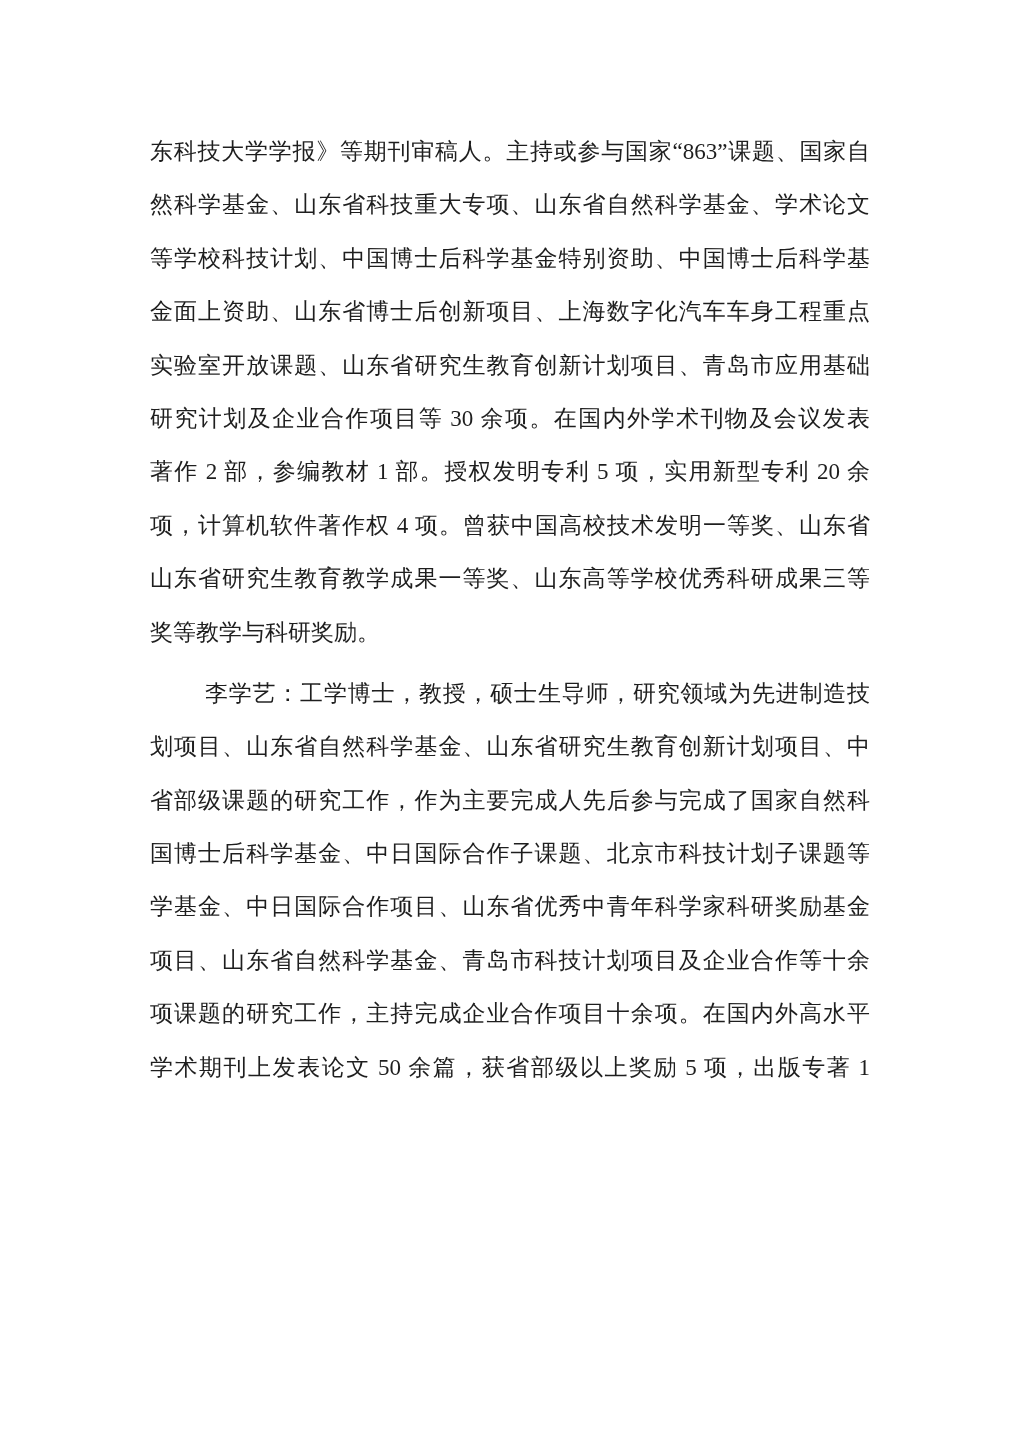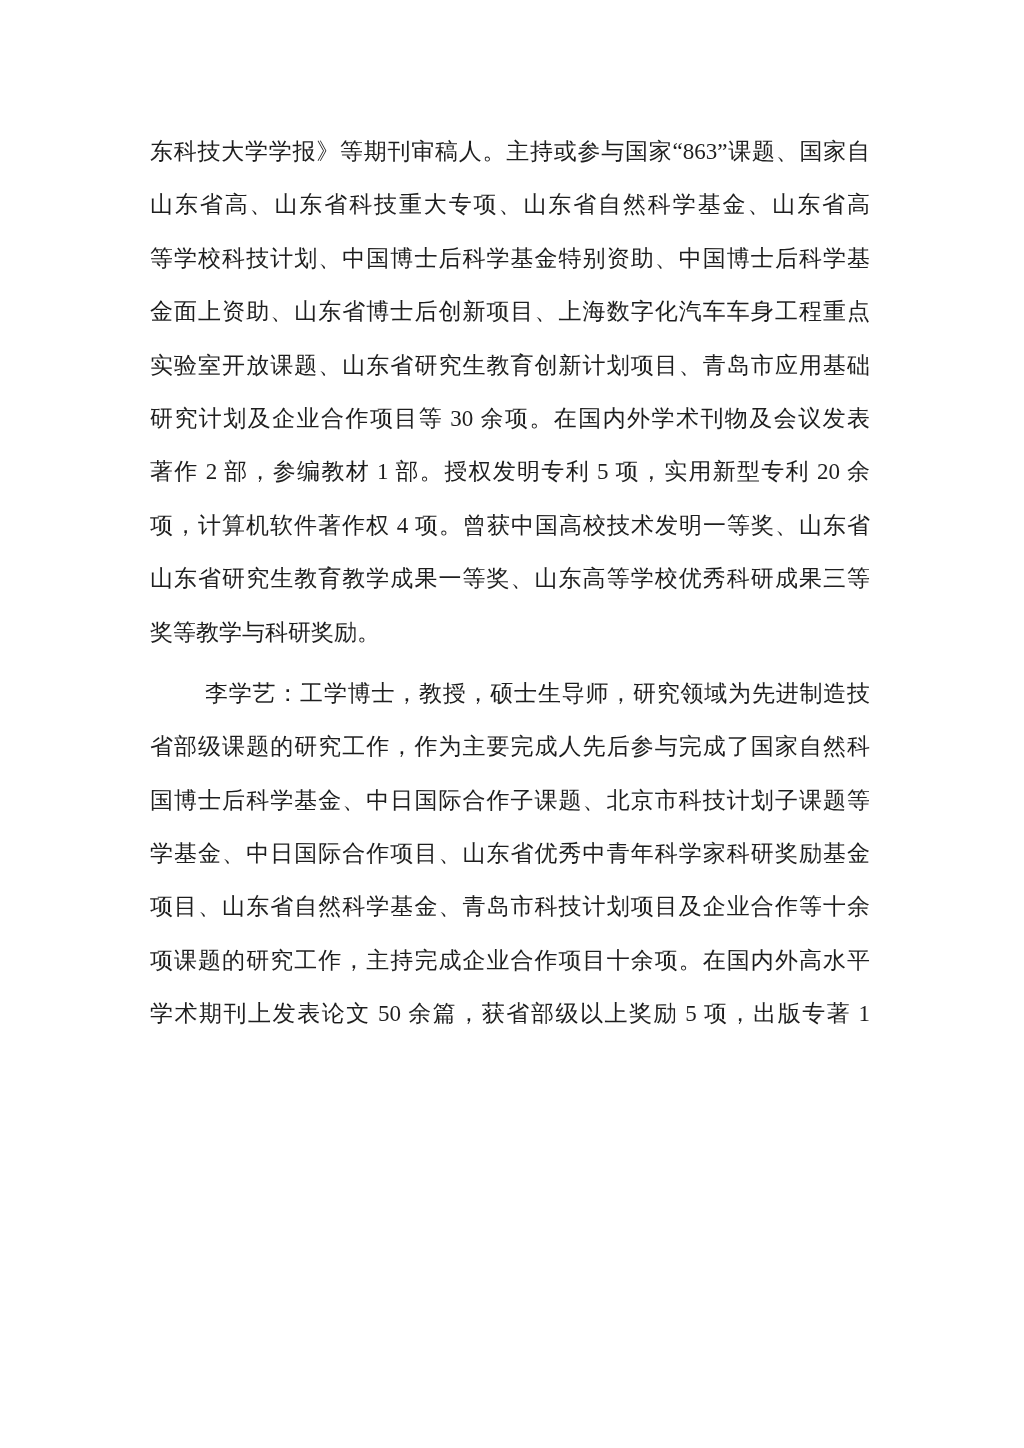--- a/index.html
+++ b/index.html
@@ -51,32 +51,33 @@
     color: #737373;
   }
 </style>
 </head>
 <body>
 
 <div class="page">
   <div class="text-block">
       <div class="paragraph">
         <div class="line">东科技大学学报》等期刊审稿人。主持或参与国家“863”课题、国家自</div>
-        <div class="line">山东省高、山东省科技重大专项、山东省自然科学基金、山东省高</div>
+        <div class="line">然科学基金、山东省科技重大专项、山东省自然科学基金、学术论文</div>
         <div class="line">等学校科技计划、中国博士后科学基金特别资助、中国博士后科学基</div>
         <div class="line">金面上资助、山东省博士后创新项目、上海数字化汽车车身工程重点</div>
         <div class="line">实验室开放课题、山东省研究生教育创新计划项目、青岛市应用基础</div>
         <div class="line">研究计划及企业合作项目等 30 余项。在国内外学术刊物及会议发表</div>
         <div class="line">著作 2 部，参编教材 1 部。授权发明专利 5 项，实用新型专利 20 余</div>
         <div class="line">项，计算机软件著作权 4 项。曾获中国高校技术发明一等奖、山东省</div>
         <div class="line">山东省研究生教育教学成果一等奖、山东高等学校优秀科研成果三等</div>
         <div class="line unjustified">奖等教学与科研奖励。</div>
       </div>
       <div class="paragraph">
         <div class="line indent">李学艺：工学博士，教授，硕士生导师，研究领域为先进制造技</div>
+        <div class="line">划项目、山东省自然科学基金、山东省研究生教育创新计划项目、中</div>
         <div class="line">省部级课题的研究工作，作为主要完成人先后参与完成了国家自然科</div>
         <div class="line">国博士后科学基金、中日国际合作子课题、北京市科技计划子课题等</div>
         <div class="line">学基金、中日国际合作项目、山东省优秀中青年科学家科研奖励基金</div>
         <div class="line">项目、山东省自然科学基金、青岛市科技计划项目及企业合作等十余</div>
         <div class="line">项课题的研究工作，主持完成企业合作项目十余项。在国内外高水平</div>
         <div class="line">学术期刊上发表论文 50 余篇，获省部级以上奖励 5 项，出版专著 1</div>
       </div>
     </div>
   <div class="page-number">16</div>
 </div>

